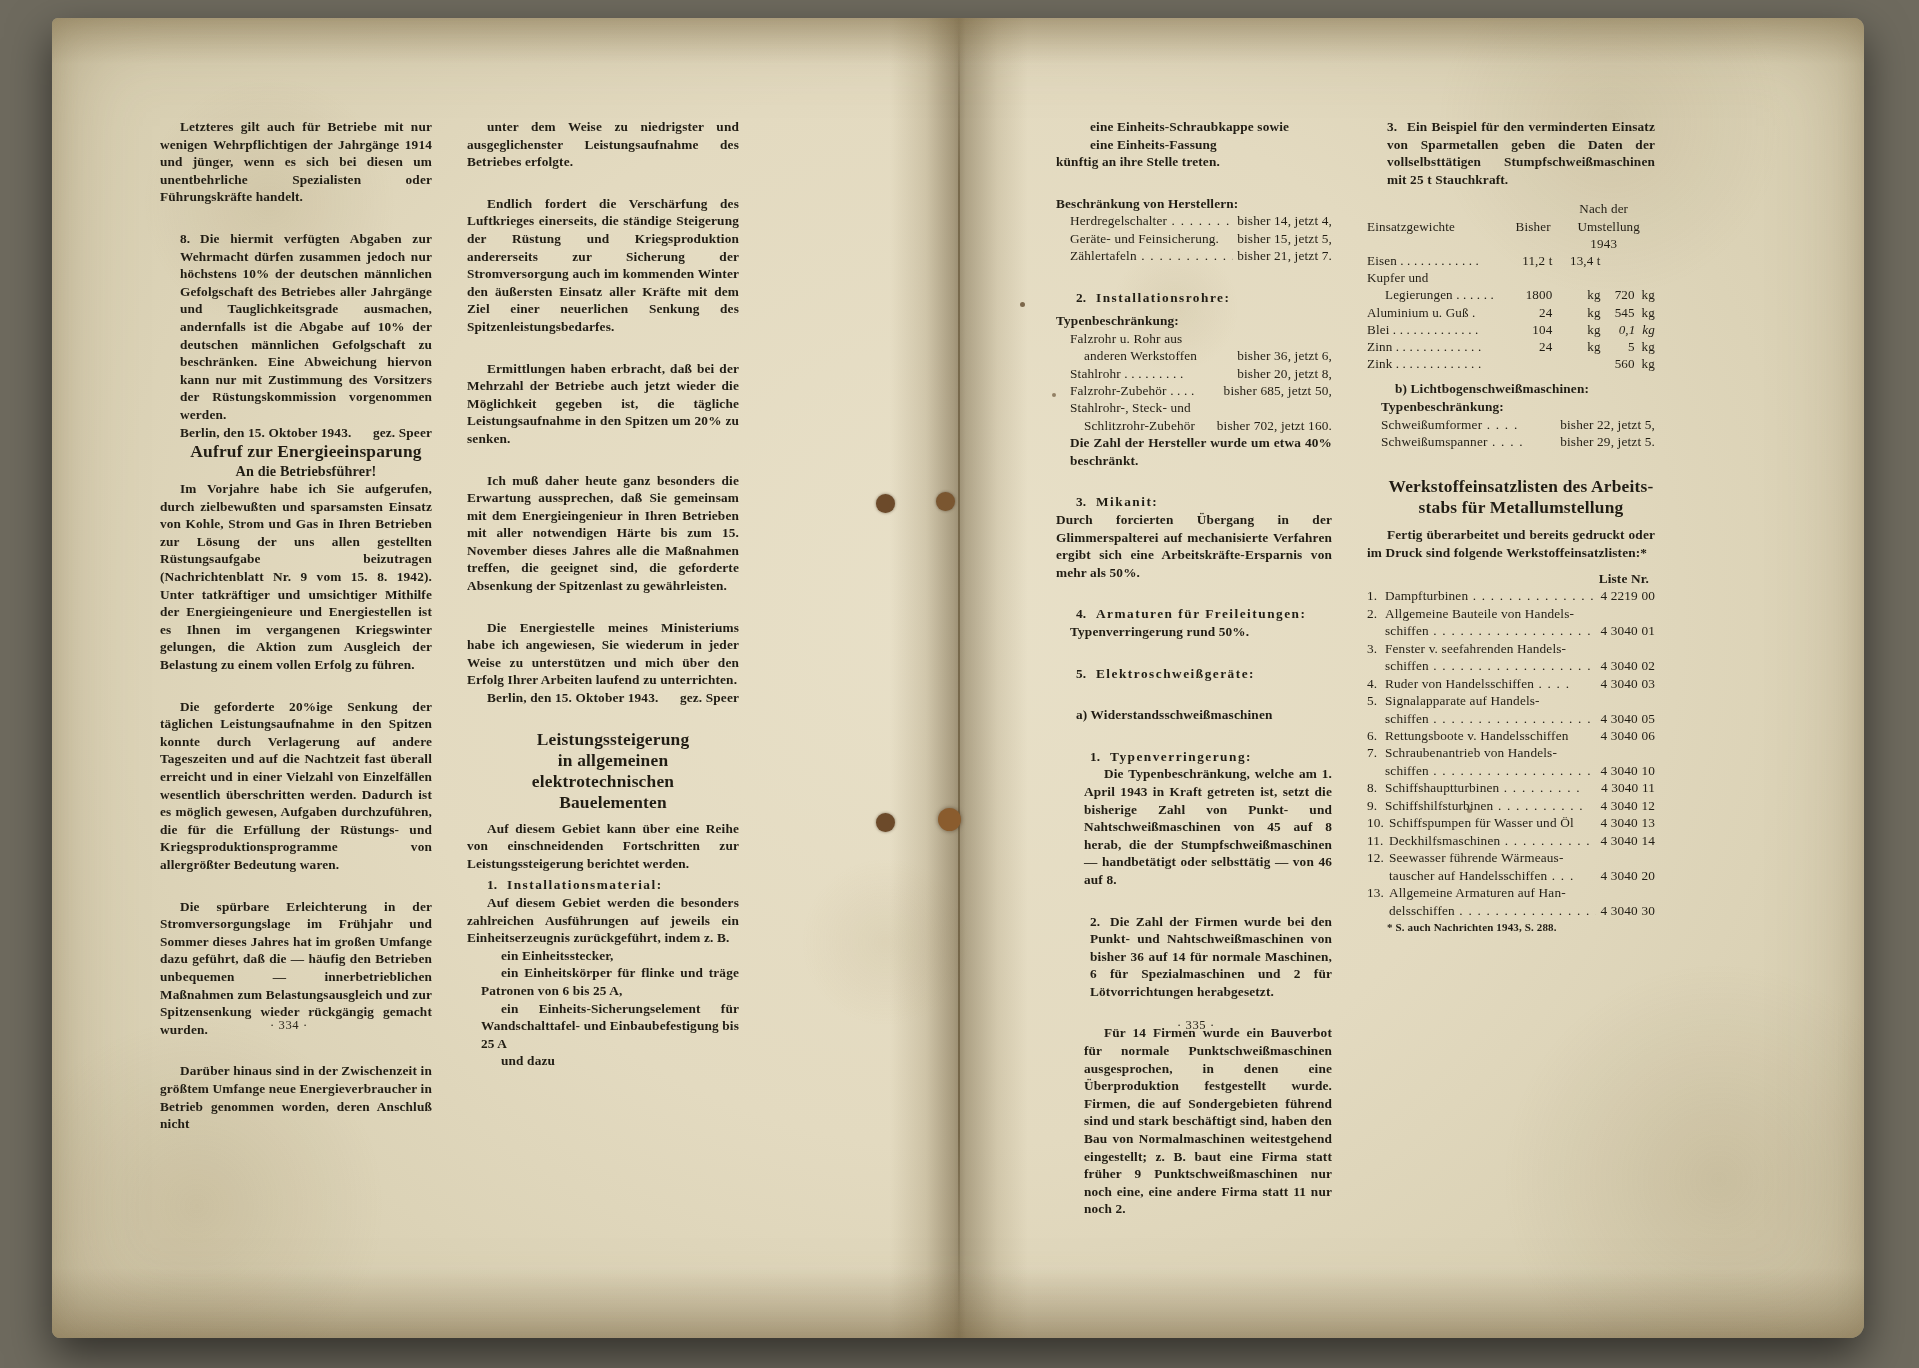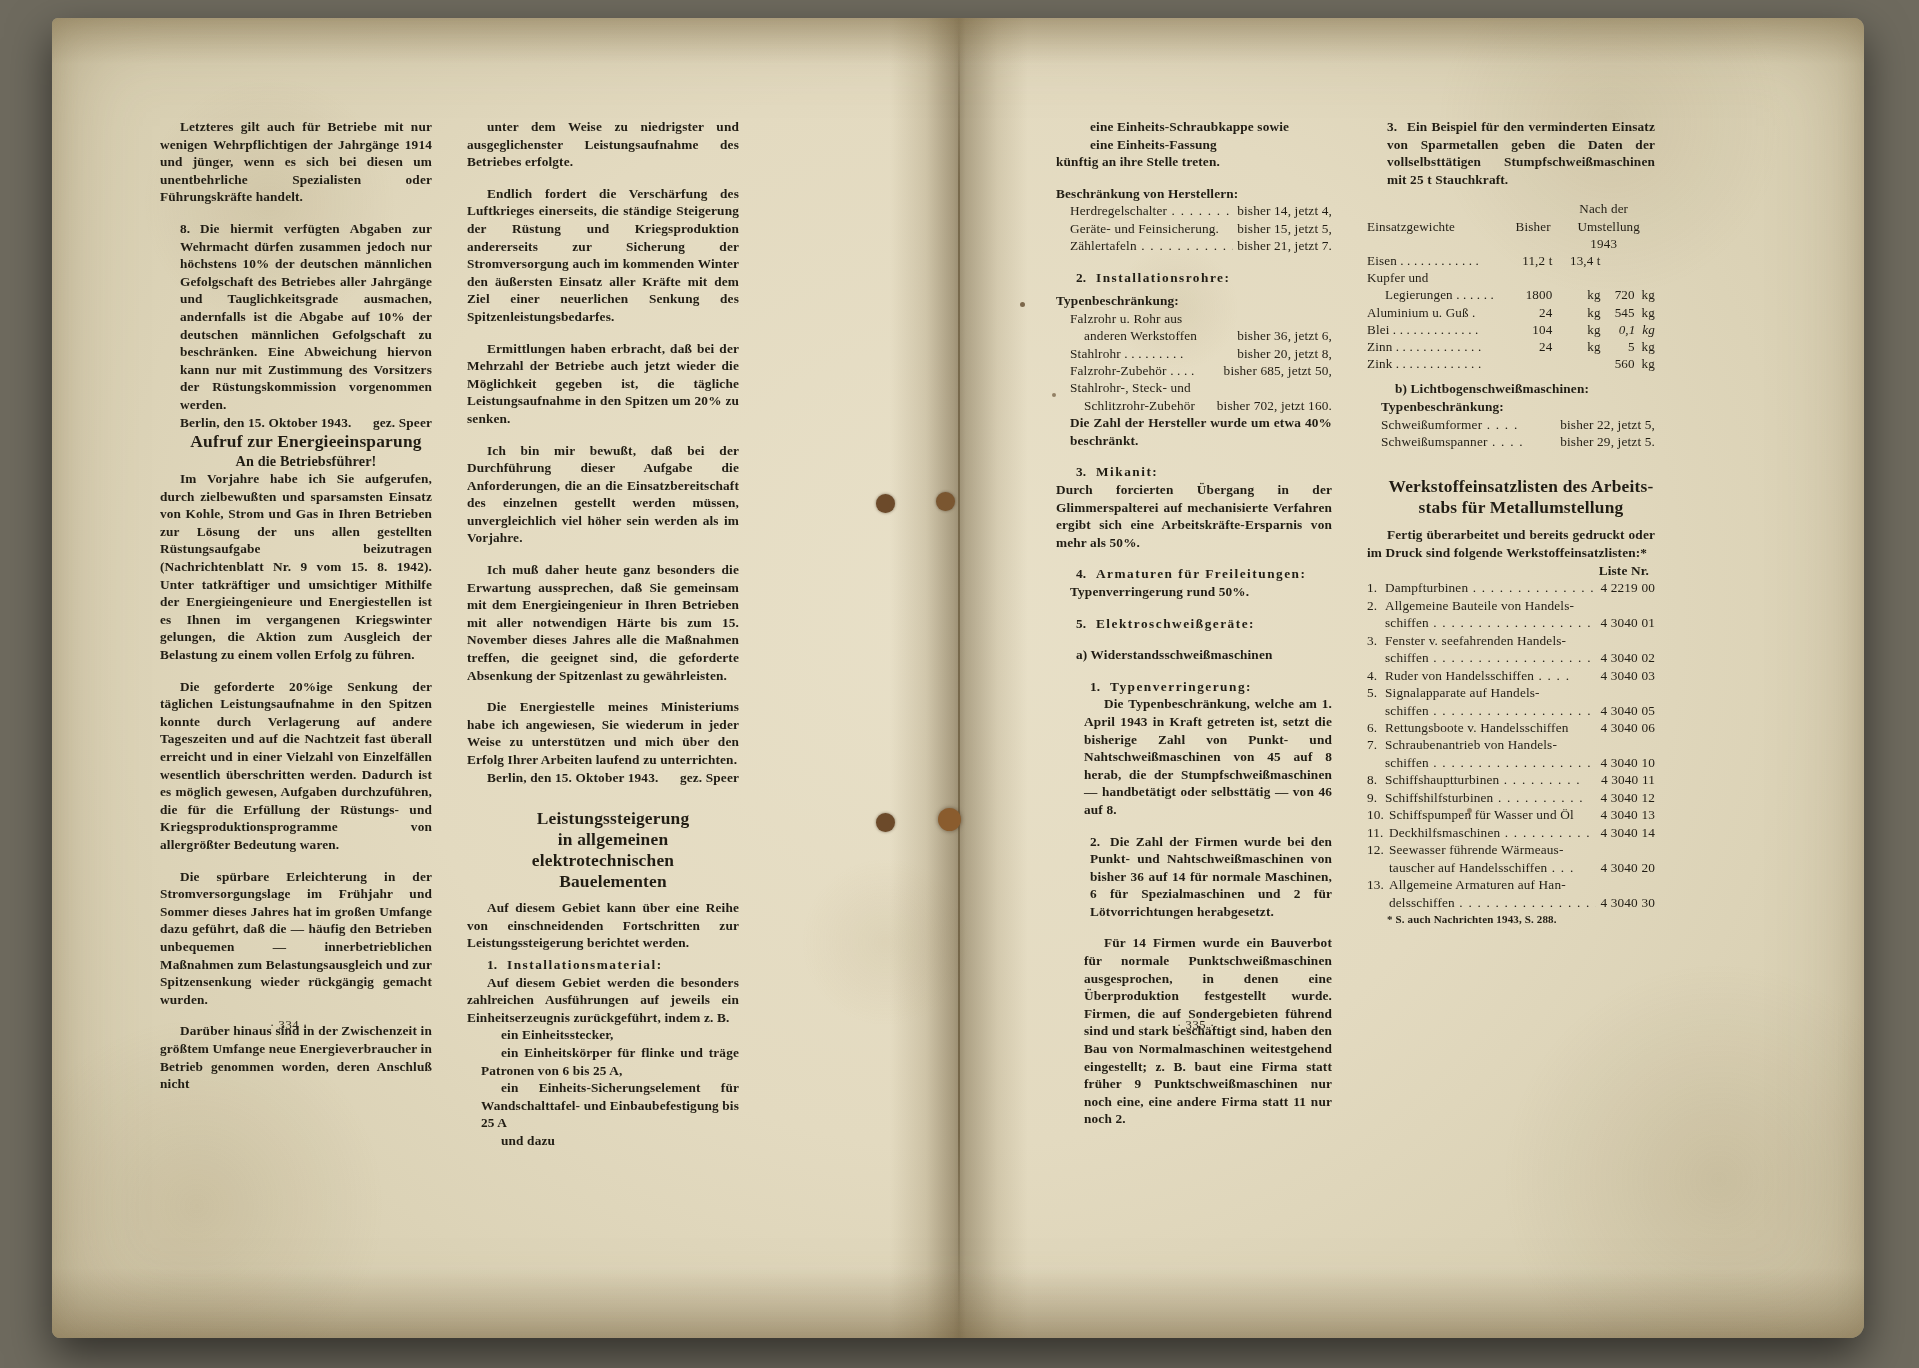--- a/index.html
+++ b/index.html
@@ -70,21 +70,21 @@
     position:absolute;
     font-size:13.3px;line-height:17.6px;
     color:#211d14;
     text-align:justify;
     text-justify:inter-word;
     hyphens:manual;
     letter-spacing:.15px;
   }
   .col p{margin:0 0 0 0;text-indent:20px;font-weight:bold;}
   .col p.noind{text-indent:0;}
-  .col p.sp{margin-top:14px;}
+  .col p.sp{margin-top:24px;}
   .h-main{
     font-size:17.4px;line-height:21px;font-weight:700;text-align:center;
     text-indent:0;margin:16px 0 7px 0;letter-spacing:.2px;
   }
   .h-sub{
     font-size:14.2px;line-height:18px;text-align:center;text-indent:0;
     margin:0 0 8px 0;
   }
   .dateline{text-indent:0;margin-top:9px;}
   .dateline .gz{float:right;}
@@ -125,21 +125,20 @@
       <p class="sp">Die geforderte 20%ige Senkung der täglichen Leistungsaufnahme in den Spitzen konnte durch Verlagerung auf andere Tageszeiten und auf die Nachtzeit fast überall erreicht und in einer Vielzahl von Einzelfällen wesentlich überschritten werden. Dadurch ist es möglich gewesen, Aufgaben durchzuführen, die für die Erfüllung der Rüstungs- und Kriegsproduktionsprogramme von allergrößter Bedeutung waren.</p>
       <p class="sp">Die spürbare Erleichterung in der Stromversorgungslage im Frühjahr und Sommer dieses Jahres hat im großen Umfange dazu geführt, daß die — häufig den Betrieben unbequemen — innerbetrieblichen Maßnahmen zum Belastungsausgleich und zur Spitzensenkung wieder rückgängig gemacht wurden.</p>
       <p class="sp">Darüber hinaus sind in der Zwischenzeit in größtem Umfange neue Energieverbraucher in Betrieb genommen worden, deren Anschluß nicht</p>
     </div>
     <div class="folio" style="left:218px;top:1000px;">· 334 ·</div>
 
     <div class="col" style="left:415px;top:100px;width:272px;">
       <p>unter dem Weise zu niedrigster und ausgeglichenster Leistungsaufnahme des Betriebes erfolgte.</p>
       <p class="sp">Endlich fordert die Verschärfung des Luftkrieges einerseits, die ständige Steigerung der Rüstung und Kriegsproduktion andererseits zur Sicherung der Stromversorgung auch im kommenden Winter den äußersten Einsatz aller Kräfte mit dem Ziel einer neuerlichen Senkung des Spitzenleistungsbedarfes.</p>
       <p class="sp">Ermittlungen haben erbracht, daß bei der Mehrzahl der Betriebe auch jetzt wieder die Möglichkeit gegeben ist, die tägliche Leistungsaufnahme in den Spitzen um 20% zu senken.</p>
-      <p class="sp">Ich bin mir bewußt, daß bei der Durchführung dieser Aufgabe die Anforderungen, die an die Einsatzbereitschaft des einzelnen gestellt werden müssen, unvergleichlich viel höher sein werden als im Vorjahre.</p>
       <p class="sp">Ich muß daher heute ganz besonders die Erwartung aussprechen, daß Sie gemeinsam mit dem Energieingenieur in Ihren Betrieben mit aller notwendigen Härte bis zum 15. November dieses Jahres alle die Maßnahmen treffen, die geeignet sind, die geforderte Absenkung der Spitzenlast zu gewährleisten.</p>
       <p class="sp">Die Energiestelle meines Ministeriums habe ich angewiesen, Sie wiederum in jeder Weise zu unterstützen und mich über den Erfolg Ihrer Arbeiten laufend zu unterrichten.</p>
       <p class="dateline"><span>Berlin, den 15. Oktober 1943.</span><span class="gz">gez. Speer</span></p>
       <p class="h-main" style="margin-top:22px;margin-bottom:0;">Leistungssteigerung</p>
       <p class="h-main" style="margin:0;">in allgemeinen elektrotechnischen</p>
       <p class="h-main" style="margin:0 0 7px 0;">Bauelementen</p>
       <p>Auf diesem Gebiet kann über eine Reihe von einschneidenden Fortschritten zur Leistungssteigerung berichtet werden.</p>
       <p class="li nj" style="margin-top:4px;"><span class="num">1.</span><span class="spaced">Installationsmaterial:</span></p>
       <p>Auf diesem Gebiet werden die besonders zahlreichen Ausführungen auf jeweils ein Einheitserzeugnis zurückgeführt, indem z. B.</p>
       <p class="ind1 nj">ein Einheitsstecker,</p>
@@ -294,21 +293,21 @@
           </div>
         <div class="listrow">
             <span class="lead"><span>Schweißumspanner</span><span class="dots"> . . . .</span></span>
             <span class="val">bisher 29, jetzt 5.</span>
           </div>
       </div>
 
       <p class="h-main" style="margin-top:26px;margin-bottom:0;">Werkstoffeinsatzlisten des Arbeits-</p>
       <p class="h-main" style="margin:0 0 8px 0;">stabs für Metallumstellung</p>
       <p>Fertig überarbeitet und bereits gedruckt oder im Druck sind folgende Werkstoffeinsatzlisten:*</p>
-      <p class="noind" style="text-align:right;margin-top:0;padding-right:6px;">Liste Nr.</p>
+      <p class="noind" style="text-align:right;margin-top:8px;padding-right:6px;">Liste Nr.</p>
 
       <div>
         <div class="listrow" style="padding-left:18px;position:relative;">
             <span style="position:absolute;left:0;">1.</span>
             <span class="lead"><span>Dampfturbinen</span><span class="dots"> . . . . . . . . . . . . . . .</span></span>
             <span class="val">4 2219 00</span>
           </div>
 
         <div style="padding-left:18px;position:relative;"><span style="position:absolute;left:0;">2.</span><span>Allgemeine Bauteile von Handels-</span><div class="listrow">
               <span class="lead"><span>schiffen</span><span class="dots"> . . . . . . . . . . . . . . . . . . . . . .</span></span>

